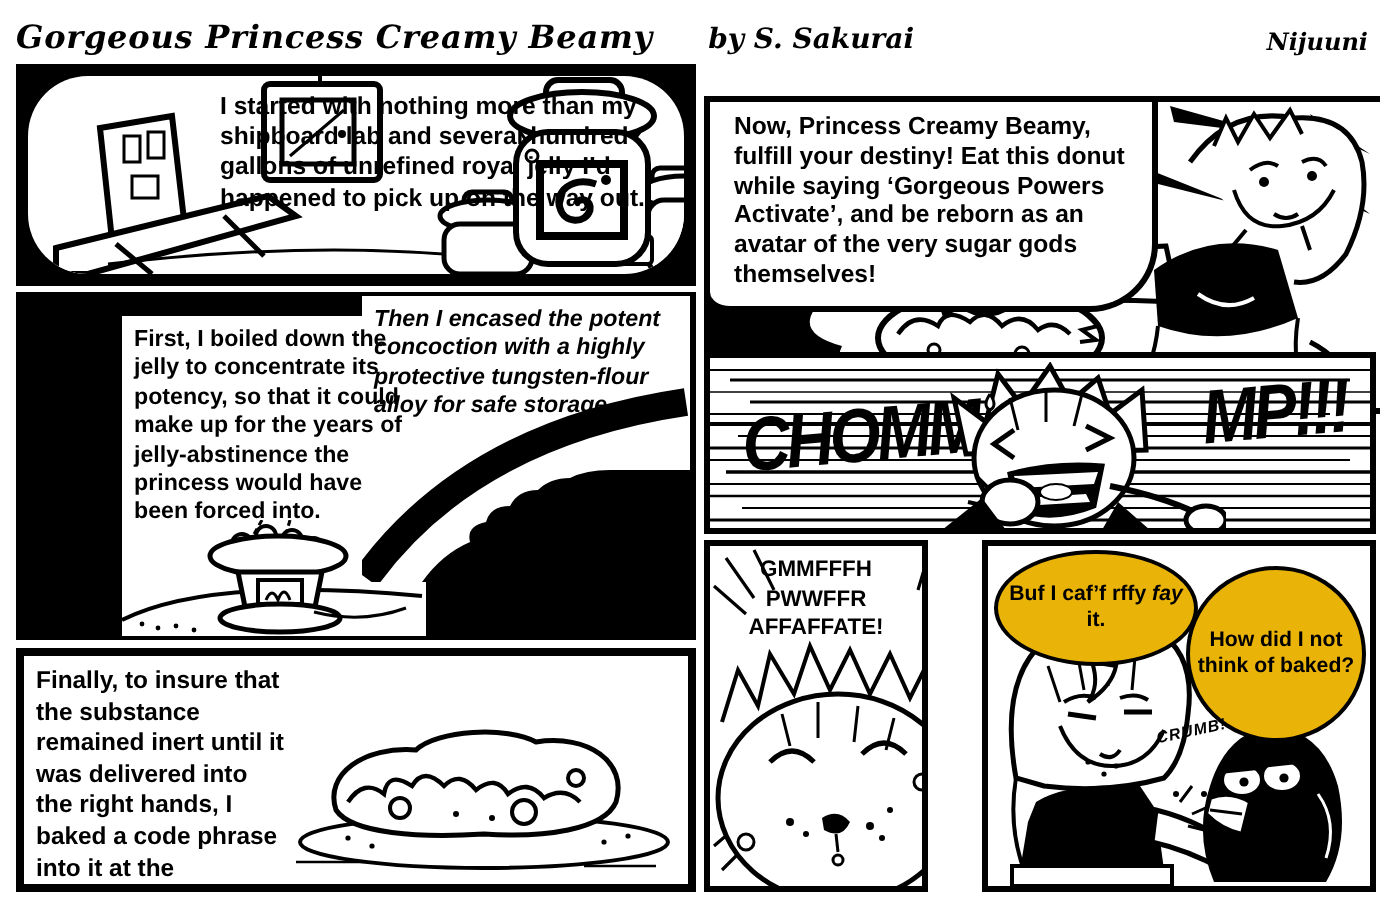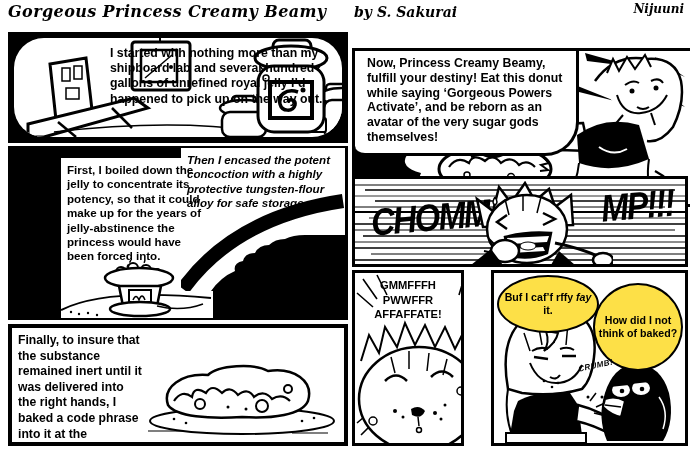--- a/index.html
+++ b/index.html
@@ -5,21 +5,21 @@
   * { box-sizing: border-box; margin: 0; padding: 0; }
   html,body { background:#fff; }
   .page {
     position: relative; width: 690px; height: 451px;
     background: #fff; color: #000; overflow: hidden;
     font-family: "Liberation Sans", sans-serif;
   }
   
   .hdr {
     position: absolute; top: 2px; left: 8px; right: 6px; height: 26px;
-    display: flex; justify-content: space-between; align-items: flex-start;
+    display: flex; justify-content: space-between; align-items: flex-end;
     font-family: "DejaVu Serif", serif; font-style: italic; font-weight: bold;
   }
   .hdr .t { font-size: 16px; letter-spacing: .4px; }
   .hdr .by { font-size: 14px; margin-left: 22px; }
   .hdr .pg { font-size: 12px; }
   
   .panel { position: absolute; }
   .ink { background:#000; }
   .bordered { background:#fff; border: 3px solid #000; }
   .ntext { font-weight: bold; line-height: 1.24; letter-spacing: 0; }
@@ -62,21 +62,21 @@
   #p5 svg.lines { position:absolute; left:0; top:0; z-index:0; }
   #p5 svg.girl { position:absolute; left:88px; top:2px; z-index:2; }
   
   #p6 { left:352px; top:270px; width:112px; height:176px; overflow:hidden; }
   #p6 .txt { position:absolute; top:5px; left:0; right:0; text-align:center;
     font-size:11.2px; font-weight:bold; line-height:1.3; z-index:2; }
   #p6 svg.burst { position:absolute; left:0; top:0; z-index:0; }
   #p6 svg.face { position:absolute; left:0; bottom:0; z-index:1; }
   
   #p7 { left:491px; top:270px; width:197px; height:176px; overflow:hidden; }
-  .b7 { position:absolute; background:#fde047; border:2px solid #000;
+  .b7 { position:absolute; background:#eab308; border:2px solid #000;
     font-size:10.6px; font-weight:bold; line-height:1.25; text-align:center;
     display:flex; align-items:center; justify-content:center; z-index:3; }
   #p7 .bA { left:3px; top:2px; width:102px; height:58px; border-radius:50%; }
   #p7 .bB { right:2px; top:10px; width:90px; height:88px; border-radius:50%; }
   #p7 .crumb { position:absolute; left:84px; top:88px; font-size:8px; font-weight:bold;
     font-style:italic; transform:rotate(-12deg); z-index:4; letter-spacing:.5px; }
   #p7 svg.girl { position:absolute; left:0; bottom:0; z-index:1; }
   #p7 svg.peng { position:absolute; right:2px; bottom:0; z-index:2; }
   #p7 svg.tails { position:absolute; left:0; top:0; z-index:2; }
   .it { font-style: italic; }

